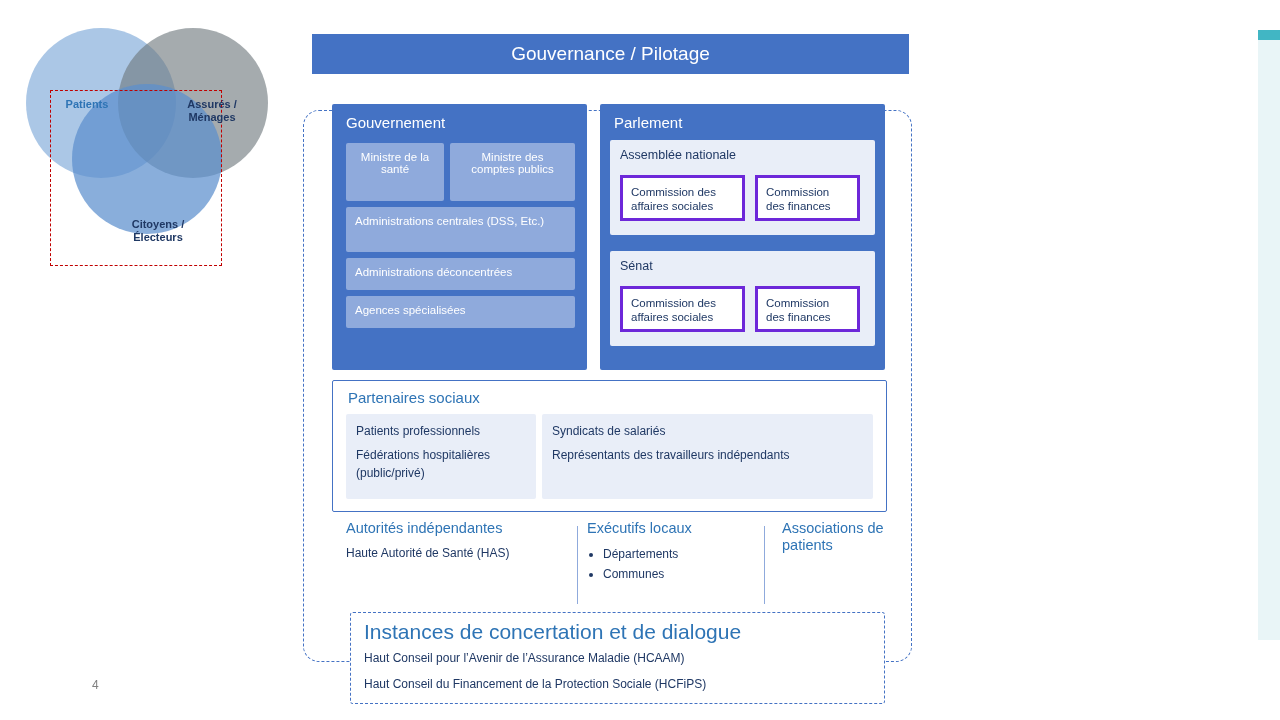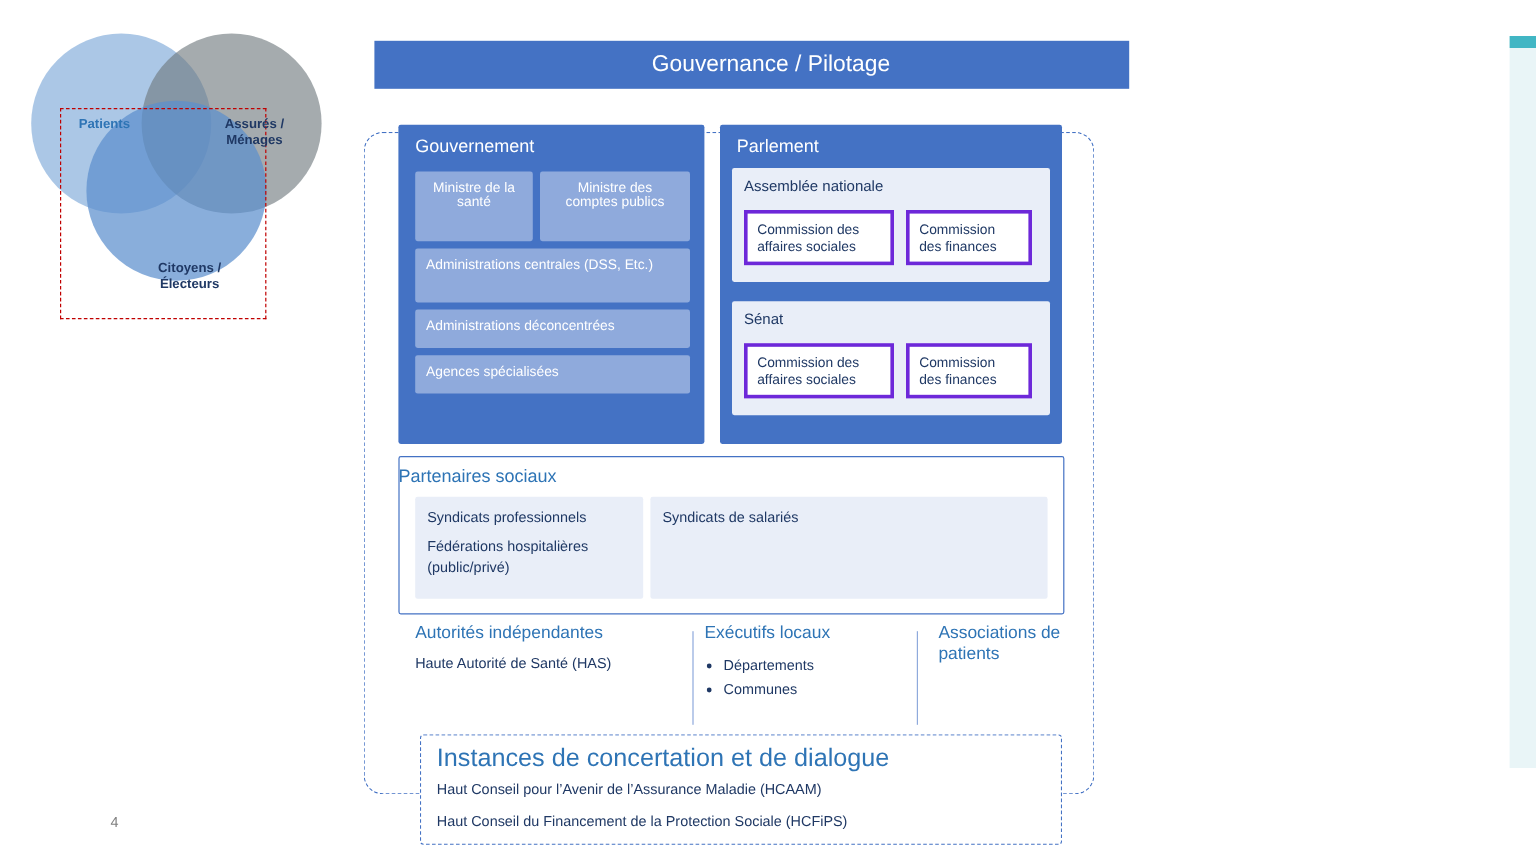--- a/index.html
+++ b/index.html
@@ -108,21 +108,20 @@
   #title-bar {
     position: absolute;
     left: 12px; top: 8px;
     width: 597px; height: 40px;
     background: #4472c4;
     color: #ffffff;
     font-size: 19px;
     display: flex;
     align-items: center;
     justify-content: center;
-    padding-left: 32px;
   }
 
   
   #dashed-frame {
     position: absolute;
     left: 3px; top: 84px;
     width: 609px; height: 552px;
     border: 1.5px dashed #4472c4;
     border-radius: 16px;
     box-sizing: border-box;
@@ -222,21 +221,21 @@
   #partenaires-panel {
     position: absolute;
     left: 32px; top: 354px;
     width: 553px; height: 130px;
     background: #ffffff;
     border: 1px solid #4472c4;
     border-radius: 2px;
   }
   #partenaires-title {
     position: absolute;
-    left: 32px; top: 363px;
+    left: 48px; top: 363px;
     font-size: 15px;
     color: #2e74b5;
   }
   .partenaires-col {
     position: absolute;
     background: #e9eef8;
     border-radius: 2px;
     padding: 9px 10px;
     box-sizing: border-box;
     font-size: 12px;
@@ -360,25 +359,26 @@
 
   <div class="sub-panel" id="senat-panel">
     <div class="sub-panel-title">Sénat</div>
   </div>
   <div class="commission-box" id="senat-com-sociales">Commission des affaires sociales</div>
   <div class="commission-box" id="senat-com-finances">Commission des finances</div>
 
   <div id="partenaires-panel"></div>
   <div id="partenaires-title">Partenaires sociaux</div>
   <div class="partenaires-col" id="partenaires-col-left">
-    <div class="partenaires-item">Syndicats professionnels</div>
+    <div class="partenaires-item">Patients professionnels</div>
     <div class="partenaires-item">Fédérations hospitalières (public/privé)</div>
   </div>
   <div class="partenaires-col" id="partenaires-col-right">
     <div class="partenaires-item">Syndicats de salariés</div>
+    <div class="partenaires-item">Représentants des travailleurs indépendants</div>
   </div>
 
   <div id="strip">
     <div class="strip-divider" id="divider-1"></div>
     <div class="strip-divider" id="divider-2"></div>
 
     <div class="strip-col" id="strip-col-1">
       <div class="strip-title">Autorités indépendantes</div>
       <div class="strip-text">Haute Autorité de Santé (HAS)</div>
     </div>

